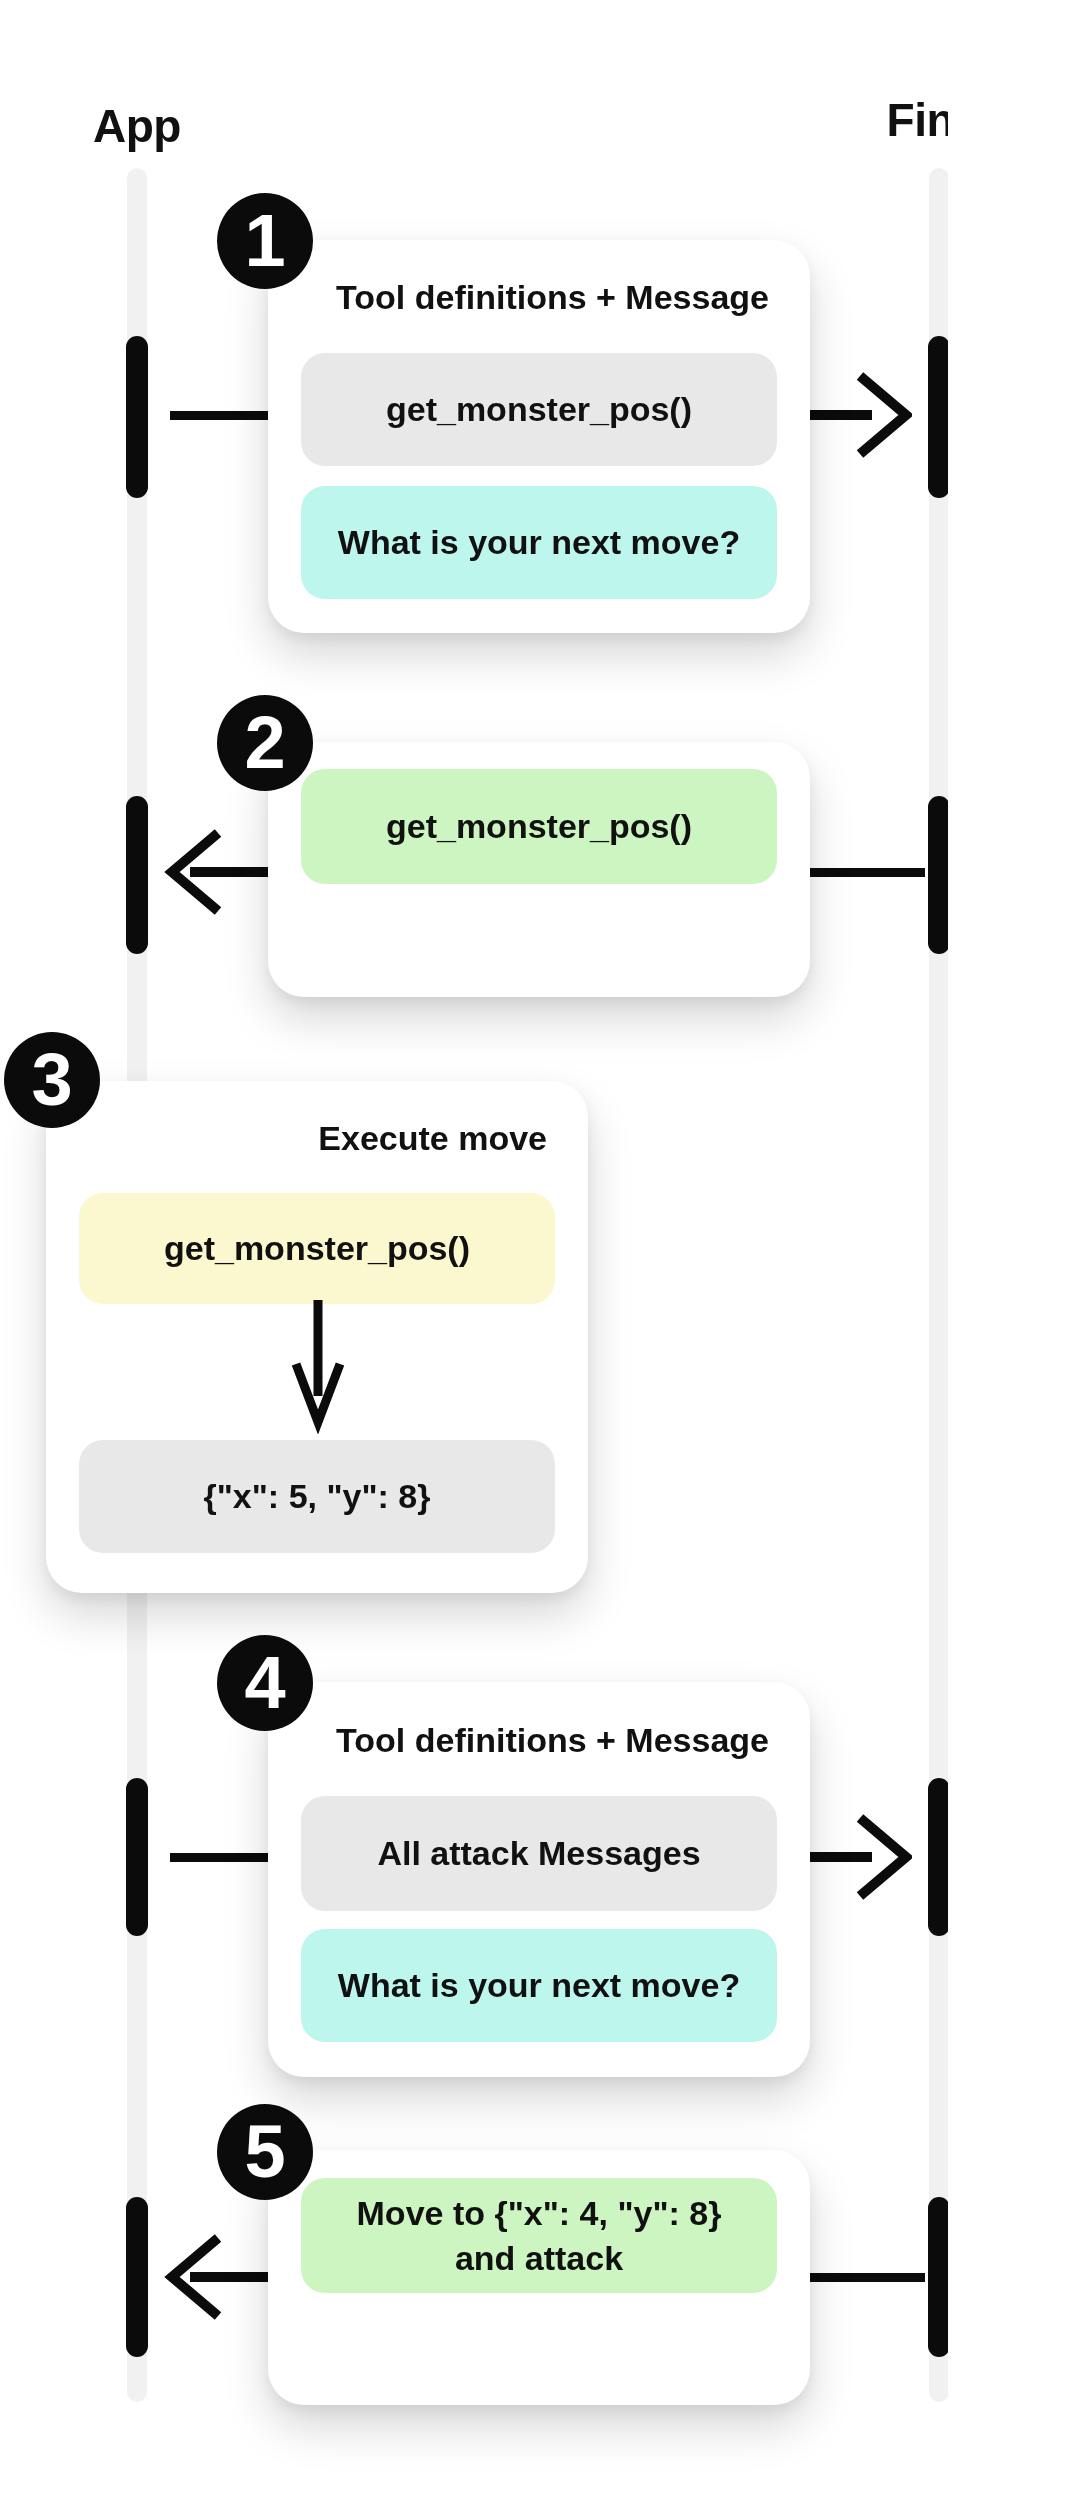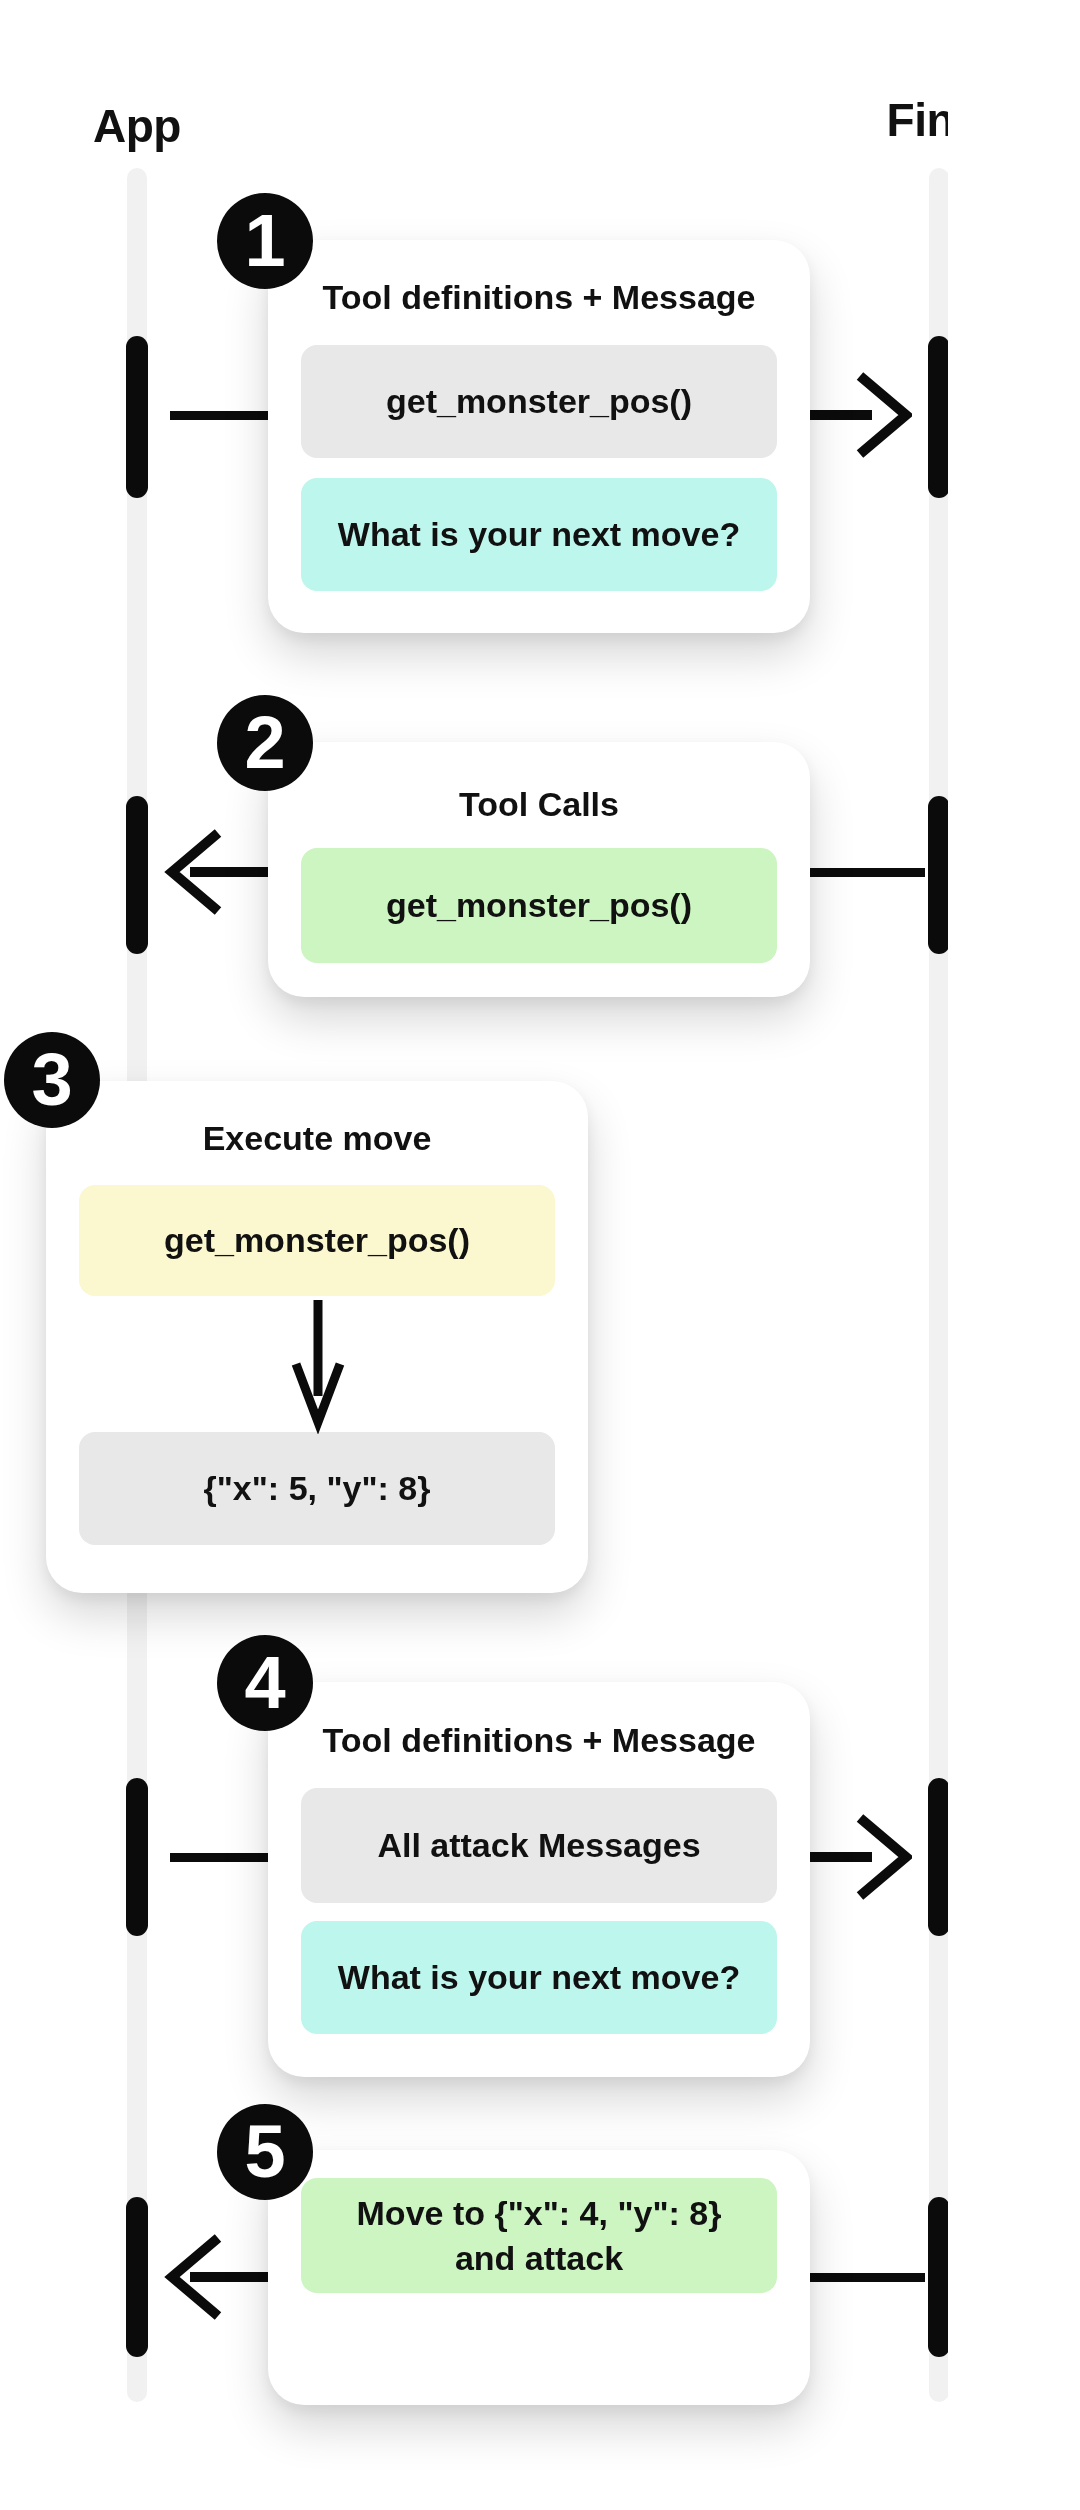--- a/index.html
+++ b/index.html
@@ -8,22 +8,22 @@
   .actor-label{position:absolute;transform:translateX(-50%);font-size:46px;font-weight:700;
                letter-spacing:-0.5px;white-space:nowrap;}
   .lifeline{position:absolute;width:20px;border-radius:10px;background:var(--lifeline,#f1f1f1);}
   .actbar{position:absolute;width:22px;border-radius:11px;background:var(--bar,#0b0b0b);}
   .badge{position:absolute;width:96px;height:96px;border-radius:50%;background:var(--bar,#0b0b0b);
          display:flex;align-items:center;justify-content:center;z-index:30;}
   .badge span{color:#ffffff;font-size:74px;font-weight:700;line-height:1;}
   .card{position:absolute;width:542px;background:var(--card,#ffffff);border-radius:36px;z-index:10;
         box-shadow:0 6px 14px rgba(0,0,0,.06),0 22px 46px rgba(0,0,0,.16);
         display:flex;flex-direction:column;align-items:stretch;padding:0 33px;box-sizing:border-box;}
-  .card-title{margin:0;font-size:34px;font-weight:700;text-align:center;line-height:34px;}
-  .pill{height:113px;border-radius:16px;display:flex;align-items:center;justify-content:center;
+  .card-title{margin:8px;font-size:34px;font-weight:700;text-align:right;line-height:34px;}
+  .pill{height:113px;border-radius:24px;display:flex;align-items:center;justify-content:center;
         font-size:34px;font-weight:700;text-align:center;line-height:1.3;white-space:pre-line;}
   .pill.tall{height:115px;}
   .pill.gray{background:var(--gray-box,#e8e8e8);}
   .pill.cyan{background:var(--cyan-box,#bdf6ec);}
   .pill.green{background:var(--green-box,#ccf5c1);}
   .pill.yellow{background:var(--yellow-box,#fbf7cf);}
   .tail-line{position:absolute;height:9px;background:var(--bar,#0b0b0b);z-index:5;}
   .arrow-svg{position:absolute;z-index:5;}
   .arrow-svg *{stroke:var(--bar,#0b0b0b);}
 </style>
@@ -76,21 +76,20 @@
   </svg>
   <div class="tail-line" style="left:810px;top:2273px;width:115px"></div>
 
   <section class="card" style="left:268px;top:240px;height:393px">
     <h2 class="card-title" style="margin-top:40px">Tool definitions + Message</h2>
     <div class="pill gray" style="margin-top:31px">get_monster_pos()</div>
     <div class="pill cyan" style="margin-top:20px">What is your next move?</div>
   </section>
 
   <section class="card" style="left:268px;top:742px;height:255px">
-    <h2 class="card-title" style="margin-top:45px">Tool Calls</h2>
     <div class="pill green tall" style="margin-top:27px">get_monster_pos()</div>
   </section>
 
   <section class="card" style="left:46px;top:1081px;height:512px">
     <h2 class="card-title" style="margin-top:40px">Execute move</h2>
     <div class="pill yellow" style="margin-top:30px;height:111px">get_monster_pos()</div>
     <div class="pill gray" style="margin-top:136px">{"x": 5, "y": 8}</div>
   </section>
 
   <section class="card" style="left:268px;top:1682px;height:395px">

